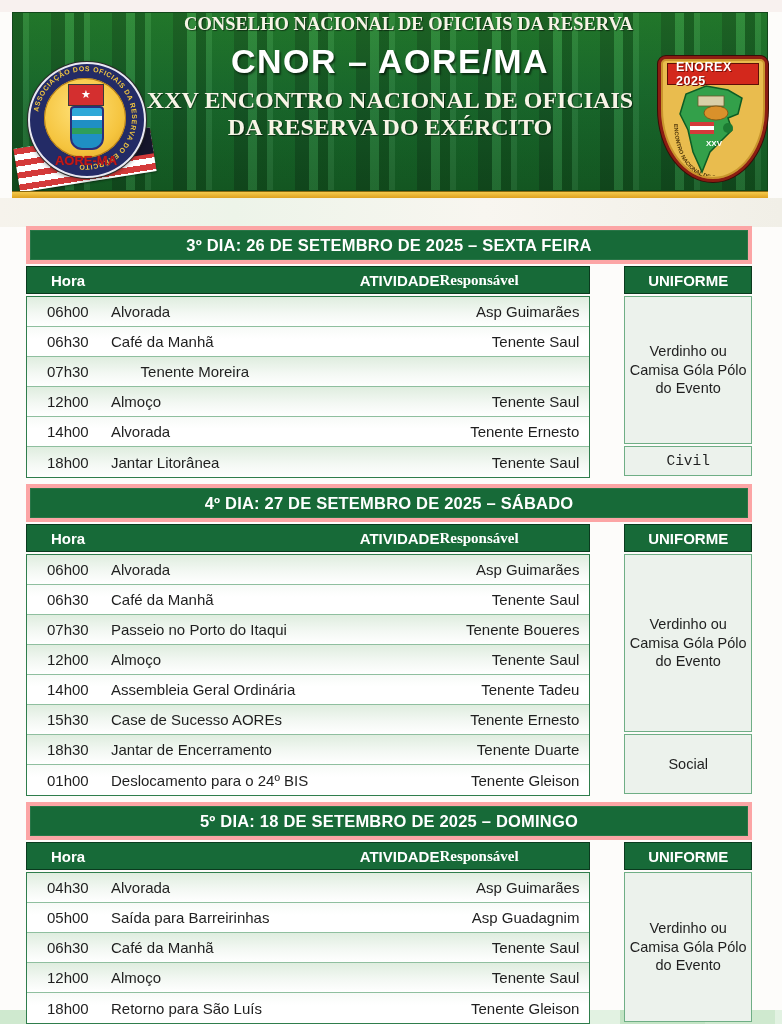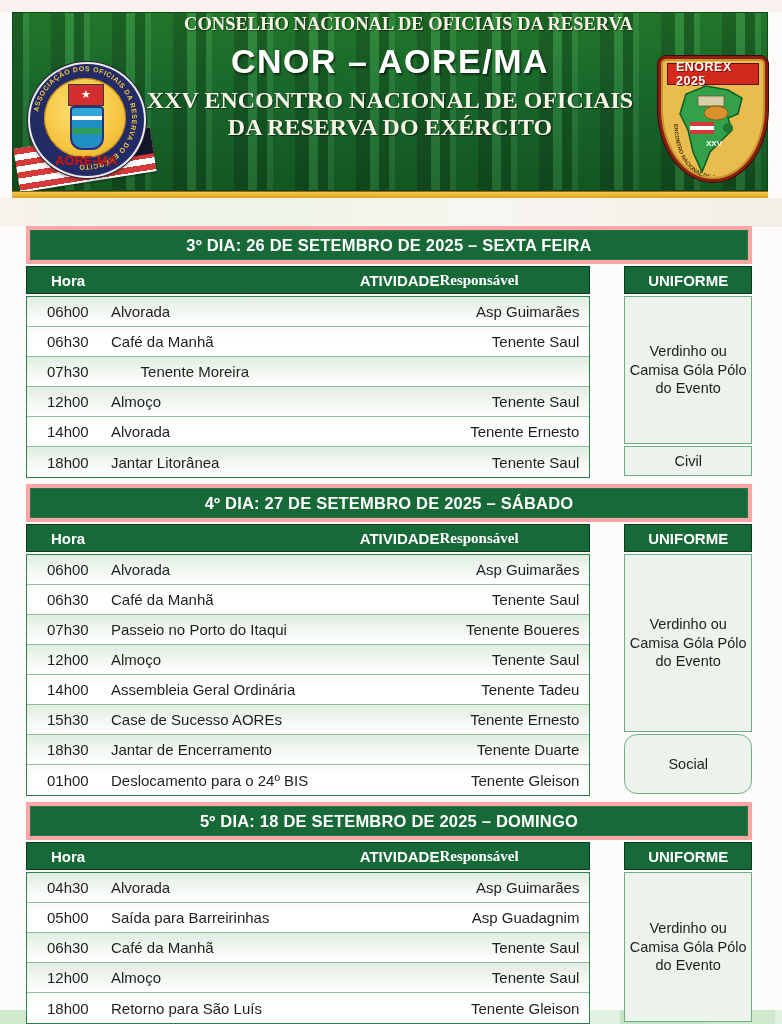--- a/index.html
+++ b/index.html
@@ -186,21 +186,21 @@
             <div class="row g">
               <div class="cell-hora">18h00</div>
               <div class="cell-ativ">Jantar Litorânea</div>
               <div class="cell-resp">Tenente Saul</div>
             </div>
           </div>
         </div>
         <div class="uni-col">
           <div class="uni-header">UNIFORME</div>
           <div class="uni-block" style="height: 148px; margin-bottom: 2px;">Verdinho ou Camisa Góla Pólo do Evento</div>
-          <div class="uni-block" style="height: 30px;">Civil</div>
+          <div class="uni-block" style="height: 30px; font-family: Liberation Mono, monospace;">Civil</div>
         </div>
       </div>
     </section>
     <section class="day">
       <div class="day-title">4º DIA: 27 DE SETEMBRO DE 2025 – SÁBADO</div>
       <div class="day-body">
         <div class="main-col">
           <div class="cols-header">
             <div class="ch-hora">Hora</div>
             <div class="ch-ativ">ATIVIDADE</div>
@@ -245,21 +245,21 @@
             <div class="row w">
               <div class="cell-hora">01h00</div>
               <div class="cell-ativ">Deslocamento para o 24º BIS</div>
               <div class="cell-resp">Tenente Gleison</div>
             </div>
           </div>
         </div>
         <div class="uni-col">
           <div class="uni-header">UNIFORME</div>
           <div class="uni-block" style="height: 178px; margin-bottom: 2px;">Verdinho ou Camisa Góla Pólo do Evento</div>
-          <div class="uni-block" style="height: 60px; border-radius: 13px;">Social</div>
+          <div class="uni-block" style="height: 60px;">Social</div>
         </div>
       </div>
     </section>
     <section class="day">
       <div class="day-title">5º DIA: 18 DE SETEMBRO DE 2025 – DOMINGO</div>
       <div class="day-body">
         <div class="main-col">
           <div class="cols-header">
             <div class="ch-hora">Hora</div>
             <div class="ch-ativ">ATIVIDADE</div>

